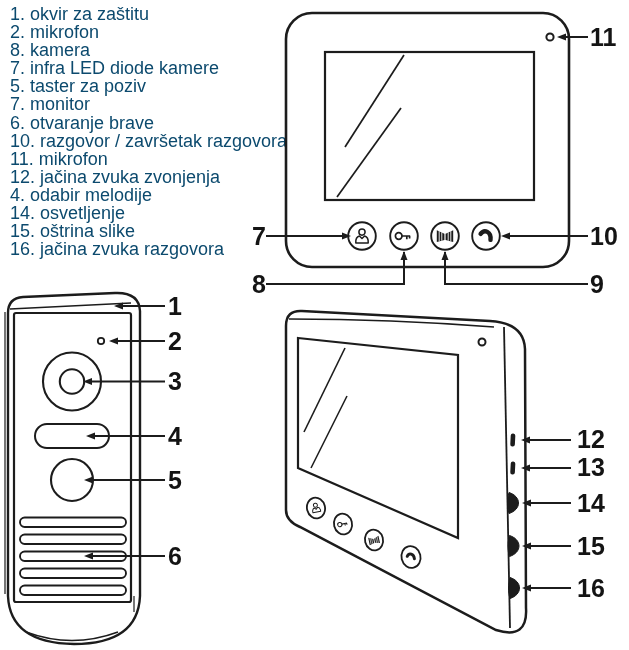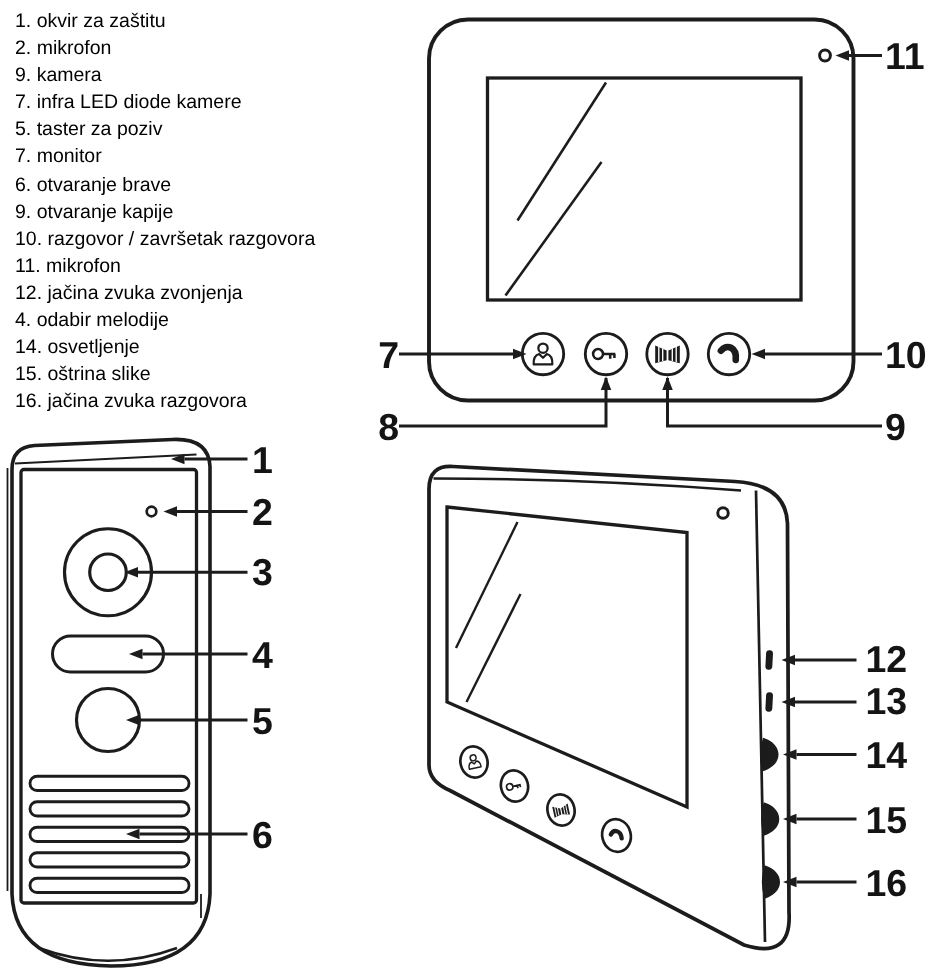--- a/index.html
+++ b/index.html
@@ -2,41 +2,40 @@
 <html><head>
 <meta charset="utf-8">
 <style>
   html,body{margin:0;padding:0;background:#fff;}
   .canvas{
     position:relative;width:629px;height:650px;background:#fff;overflow:hidden;
     font-family:"Liberation Sans",sans-serif;
   }
   .legend{position:absolute;left:10px;top:5px;}
   .legend-item{
-    font-size:13px;line-height:18.1px;color:#000000;white-space:nowrap;
+    font-size:18px;line-height:18.1px;color:#0c4a6e;white-space:nowrap;
   }
   .diagram-svg{position:absolute;left:0;top:0;}
   .callout-num{
     font-family:"Liberation Sans",sans-serif;font-weight:bold;font-size:25px;fill:#141414;
   }
 </style>
 </head>
 <body>
 
 <div class="canvas">
 
   <div class="legend">
     <div class="legend-item">1. okvir za zaštitu</div>
     <div class="legend-item">2. mikrofon</div>
-    <div class="legend-item">9. kamera</div>
+    <div class="legend-item">8. kamera</div>
     <div class="legend-item">7. infra LED diode kamere</div>
     <div class="legend-item">5. taster za poziv</div>
     <div class="legend-item">7. monitor</div>
     <div class="legend-item">6. otvaranje brave</div>
-    <div class="legend-item">9. otvaranje kapije</div>
     <div class="legend-item">10. razgovor / završetak razgovora</div>
     <div class="legend-item">11. mikrofon</div>
     <div class="legend-item">12. jačina zvuka zvonjenja</div>
     <div class="legend-item">4. odabir melodije</div>
     <div class="legend-item">14. osvetljenje</div>
     <div class="legend-item">15. oštrina slike</div>
     <div class="legend-item">16. jačina zvuka razgovora</div>
   </div>
 
   <svg class="diagram-svg" width="629" height="650" viewBox="0 0 629 650">

